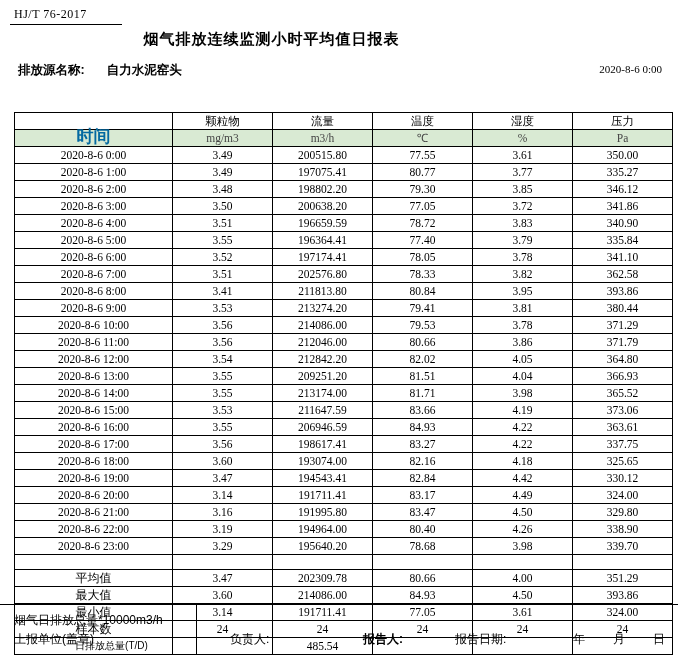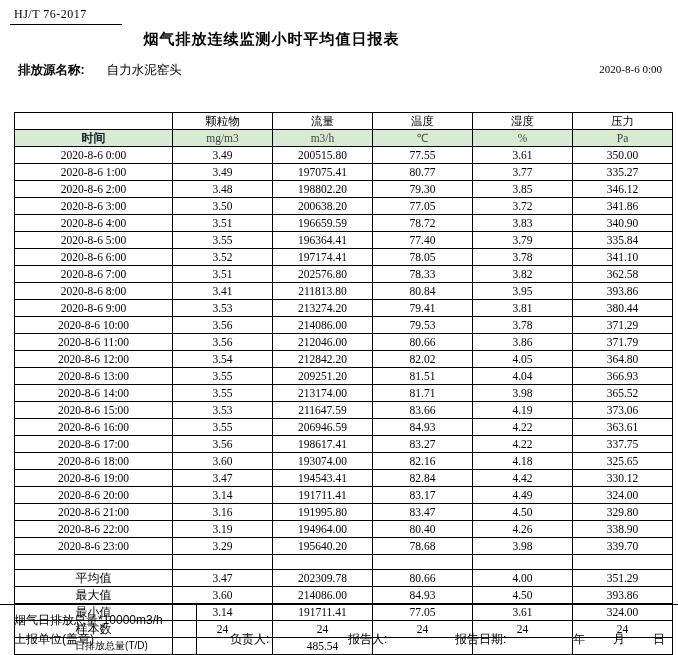--- a/index.html
+++ b/index.html
@@ -52,21 +52,21 @@
     left: 18px;
     top: 62px;
     font-size: 12.5px;
     font-weight: bold;
   }
   .source-label {
     font-weight: bold;
   }
   .source-value {
     margin-left: 22px;
-    font-weight: normal;
+    font-weight: bold;
   }
   .datetime {
     position: absolute;
     right: 16px;
     top: 63px;
     font-size: 11px;
     font-family: "Liberation Serif", serif;
   }
   table.main {
     position: absolute;
@@ -96,24 +96,24 @@
     font-family: "Liberation Sans", sans-serif;
   }
   .hdr-unit td {
     background: #d9ead3;
     height: 17px;
     line-height: 17px;
     font-size: 11px;
     color: #444;
   }
   .hdr-unit td.time-cell {
-    color: #0f172a;
-    font-size: 12px;
-    font-weight: bold;
-    font-family: Liberation Sans, sans-serif;
+    color: #0369a1;
+    font-size: 17px;
+    font-weight: bold;
+    font-family: Liberation Mono, monospace;
   }
   tr.data td.time-cell {
     text-align: center;
   }
   tr.blank td {
     height: 14px;
   }
   tr.summary td.label-cell {
     font-family: "Liberation Sans", sans-serif;
     font-size: 12px;
@@ -136,21 +136,21 @@
     top: 631px;
     font-size: 12px;
     text-align: center;
   }
   .footer-fields {
     position: absolute;
     top: 631px;
     font-size: 12px;
   }
   .ff-1 { left: 212px; margin-left: 18px; }
-  .ff-2 { left: 348px; }
+  .ff-2 { left: 363px; font-weight: bold; }
   .ff-3 { left: 455px; }
   .ff-4 { left: 573px; }
   .ff-5 { left: 613px; }
   .ff-6 { left: 653px; }
   .vline {
     position: absolute;
     top: 604px;
     height: 51px;
     border-left: 1px solid #000;
   }

